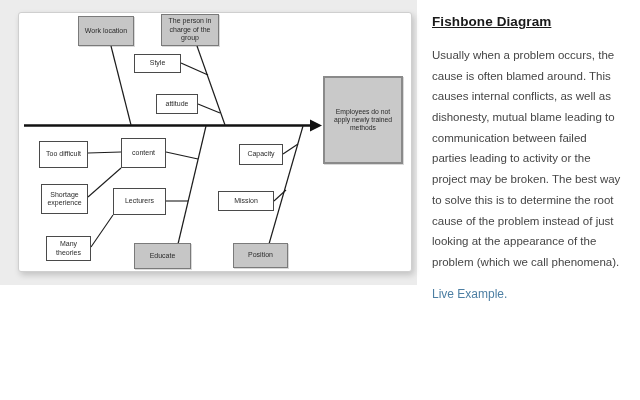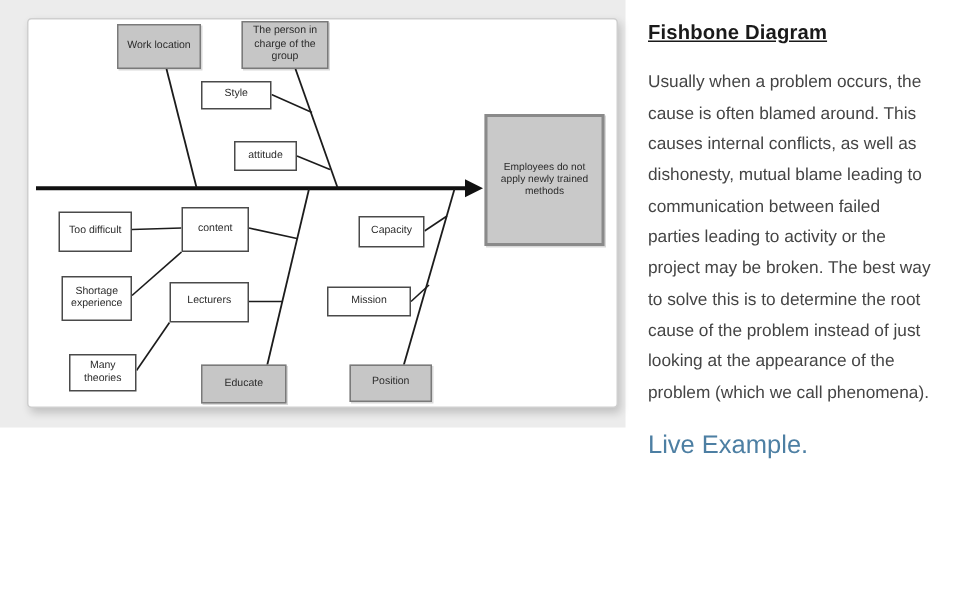--- a/index.html
+++ b/index.html
@@ -39,21 +39,21 @@
     color:#404040;
   }
   .panel h1{
     margin:0;font-size:13.5px;font-weight:bold;color:#1a1a1a;
     text-decoration:underline;letter-spacing:0.1px;
   }
   .panel p{
     margin:16px 0 0 0;font-size:11.5px;line-height:1.8;color:#454545;
   }
   .panel a{
-    display:inline-block;margin-top:14px;font-size:17px;
+    display:inline-block;margin-top:14px;font-size:12px;
     color:#4d7fa3;text-decoration:none;cursor:pointer;
   }
 </style>
 </head>
 <body>
 
 <div class="diagram-region">
   <div class="card">
 
     <svg width="392" height="258" viewBox="0 0 392 258">

